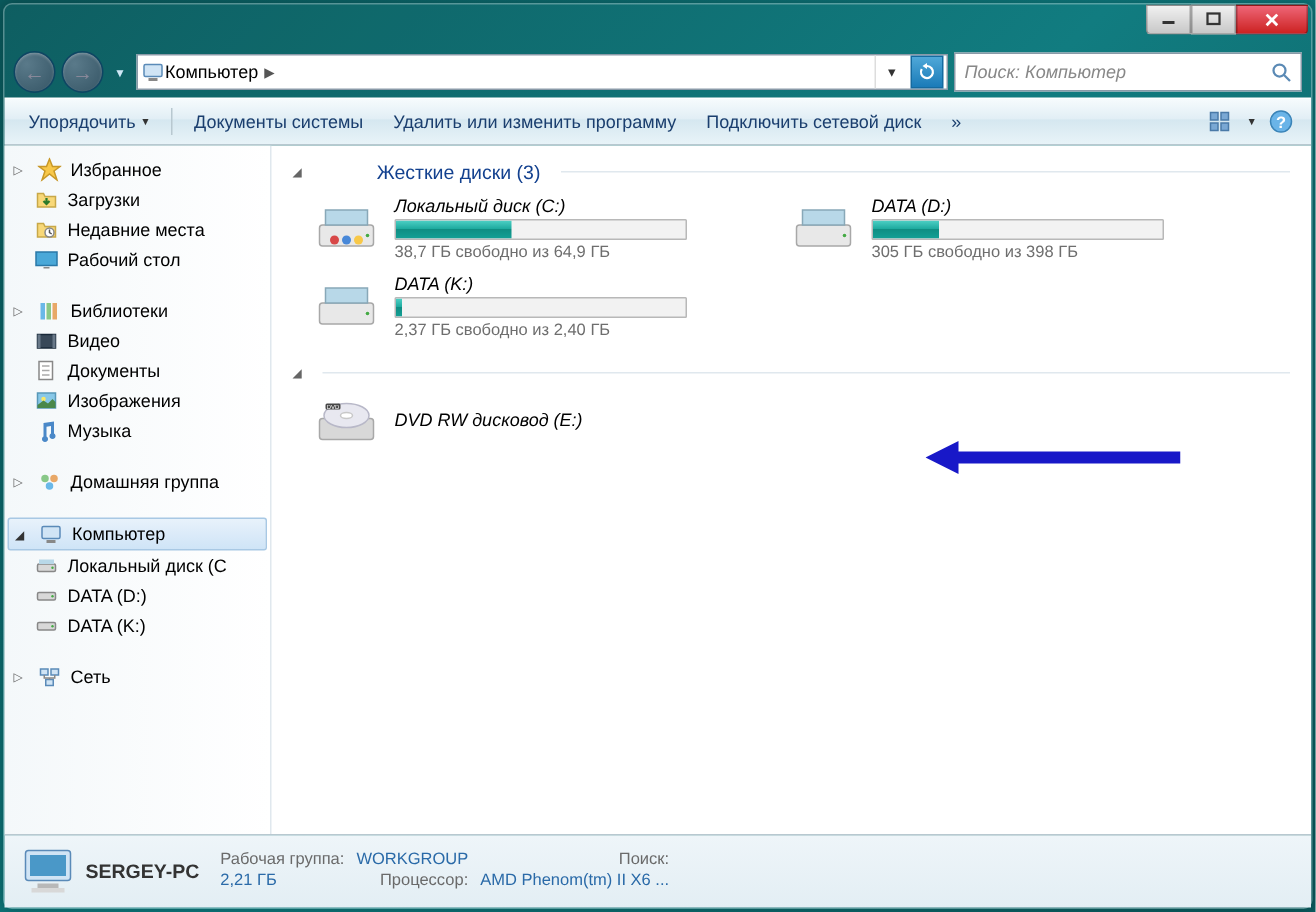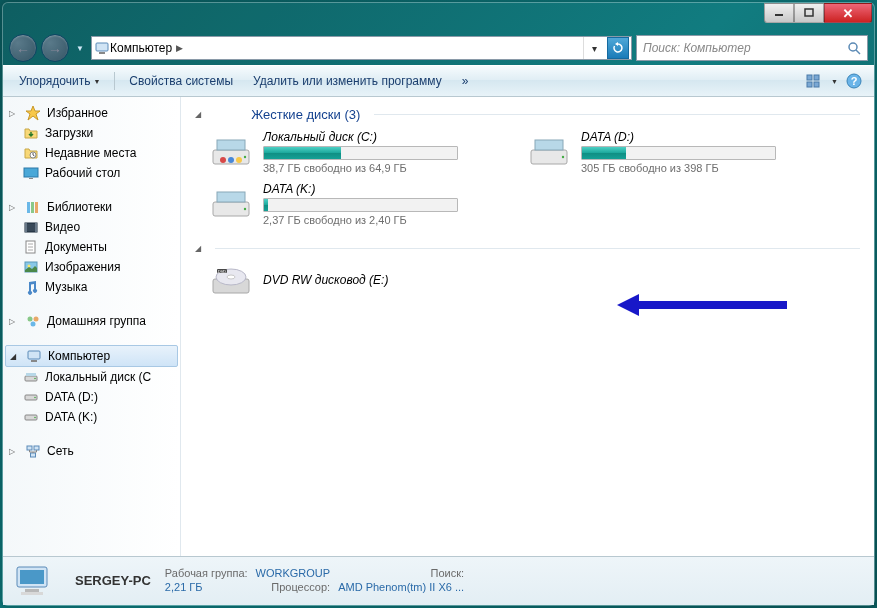--- a/index.html
+++ b/index.html
@@ -54,21 +54,21 @@
 .drive-tile { display: flex; align-items: center; gap: 10px; width: 300px; }
 .drive-icon { width: 44px; height: 40px; display: flex; align-items: center; justify-content: center; }
 .drive-info { flex: 1; }
 .drive-name { color: #000; margin-bottom: 2px; font-style: italic; }
 .drive-bar { width: 195px; height: 14px; border: 1px solid #b8b8b8; background: #f2f2f2; border-radius: 1px; overflow: hidden; margin-bottom: 2px; }
 .drive-bar-fill { height: 100%; background: linear-gradient(#4dd0c5, #1ba89c 49%, #0f8e83 50%, #14a095); }
 .drive-stat { color: #6e6e6e; font-size: 11px; }
 
 .arrow-annot { position: absolute; top: 197px; left: 436px; width: 170px; height: 22px; pointer-events: none; }
 
-.statusbar { height: 48px; background: linear-gradient(#eef5f9, #e3eef4); display: flex; align-items: center; padding: 12px 10px; font-size: 11px; color: #555; gap: 20px; }
+.statusbar { height: 48px; background: linear-gradient(#eef5f9, #e3eef4); display: flex; align-items: center; padding: 12px 10px; font-size: 11px; color: #555; gap: 2px; }
 .status-icon { width: 42px; height: 40px; }
 .status-grid { display: grid; grid-template-columns: auto auto auto auto; column-gap: 8px; row-gap: 2px; align-items: center; }
 .status-name { font-weight: bold; color: #333; font-size: 13px; grid-row: span 2; align-self: center; margin-right: 6px; }
 .status-label { color: #6a6a6a; text-align: right; }
 .status-val { color: #2a6aa8; }
 
 svg { display: block; }
 </style>
 </head>
 <body>
@@ -124,24 +124,27 @@
     </div>
   </div>
 
   <div class="toolbar">
     <div class="tool-item">
         <span>Упорядочить</span> 
         <span class="dd-arrow">▼</span>
       </div>
     <div class="tool-sep"></div>
     <div class="tool-item">
-        <span>Свойства системы</span>
+        <span>Документы системы</span>
       </div>
     <div class="tool-item">
         <span>Удалить или изменить программу</span>
+      </div>
+    <div class="tool-item">
+        <span>Подключить сетевой диск</span>
       </div>
     <div class="tool-item">
         <span style="letter-spacing:1px;color:#1a3e6e">»</span>
       </div>
     <div class="tool-spacer"></div>
     <div class="tool-icon-btn">
       <svg width="18" height="16">
           <rect x="1" y="2" width="5" height="5" fill="#7aa8d4" stroke="#4a7aa8"></rect>
           <rect x="8" y="2" width="5" height="5" fill="#7aa8d4" stroke="#4a7aa8"></rect>
           <rect x="1" y="9" width="5" height="5" fill="#7aa8d4" stroke="#4a7aa8"></rect>

